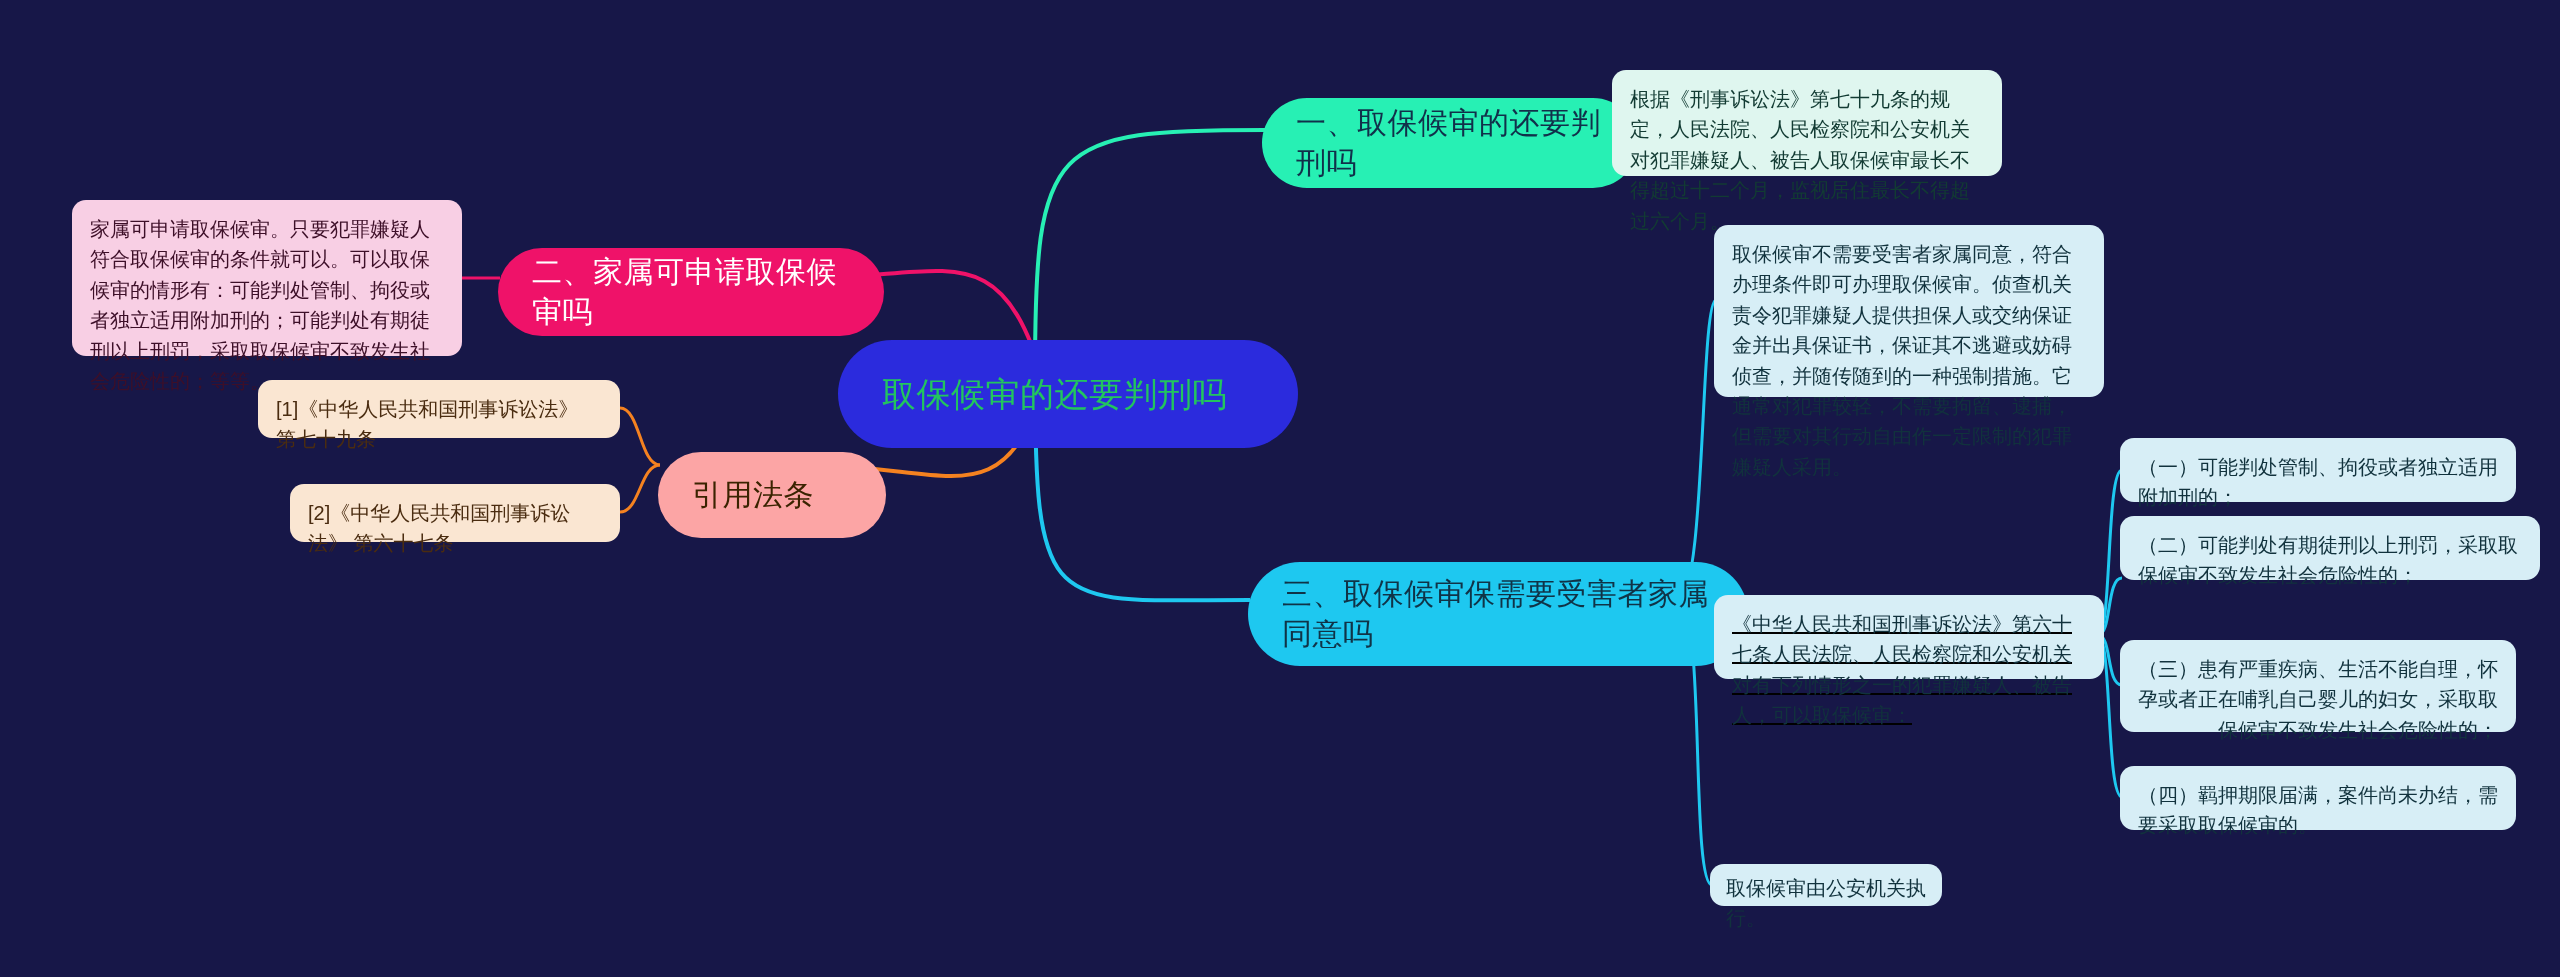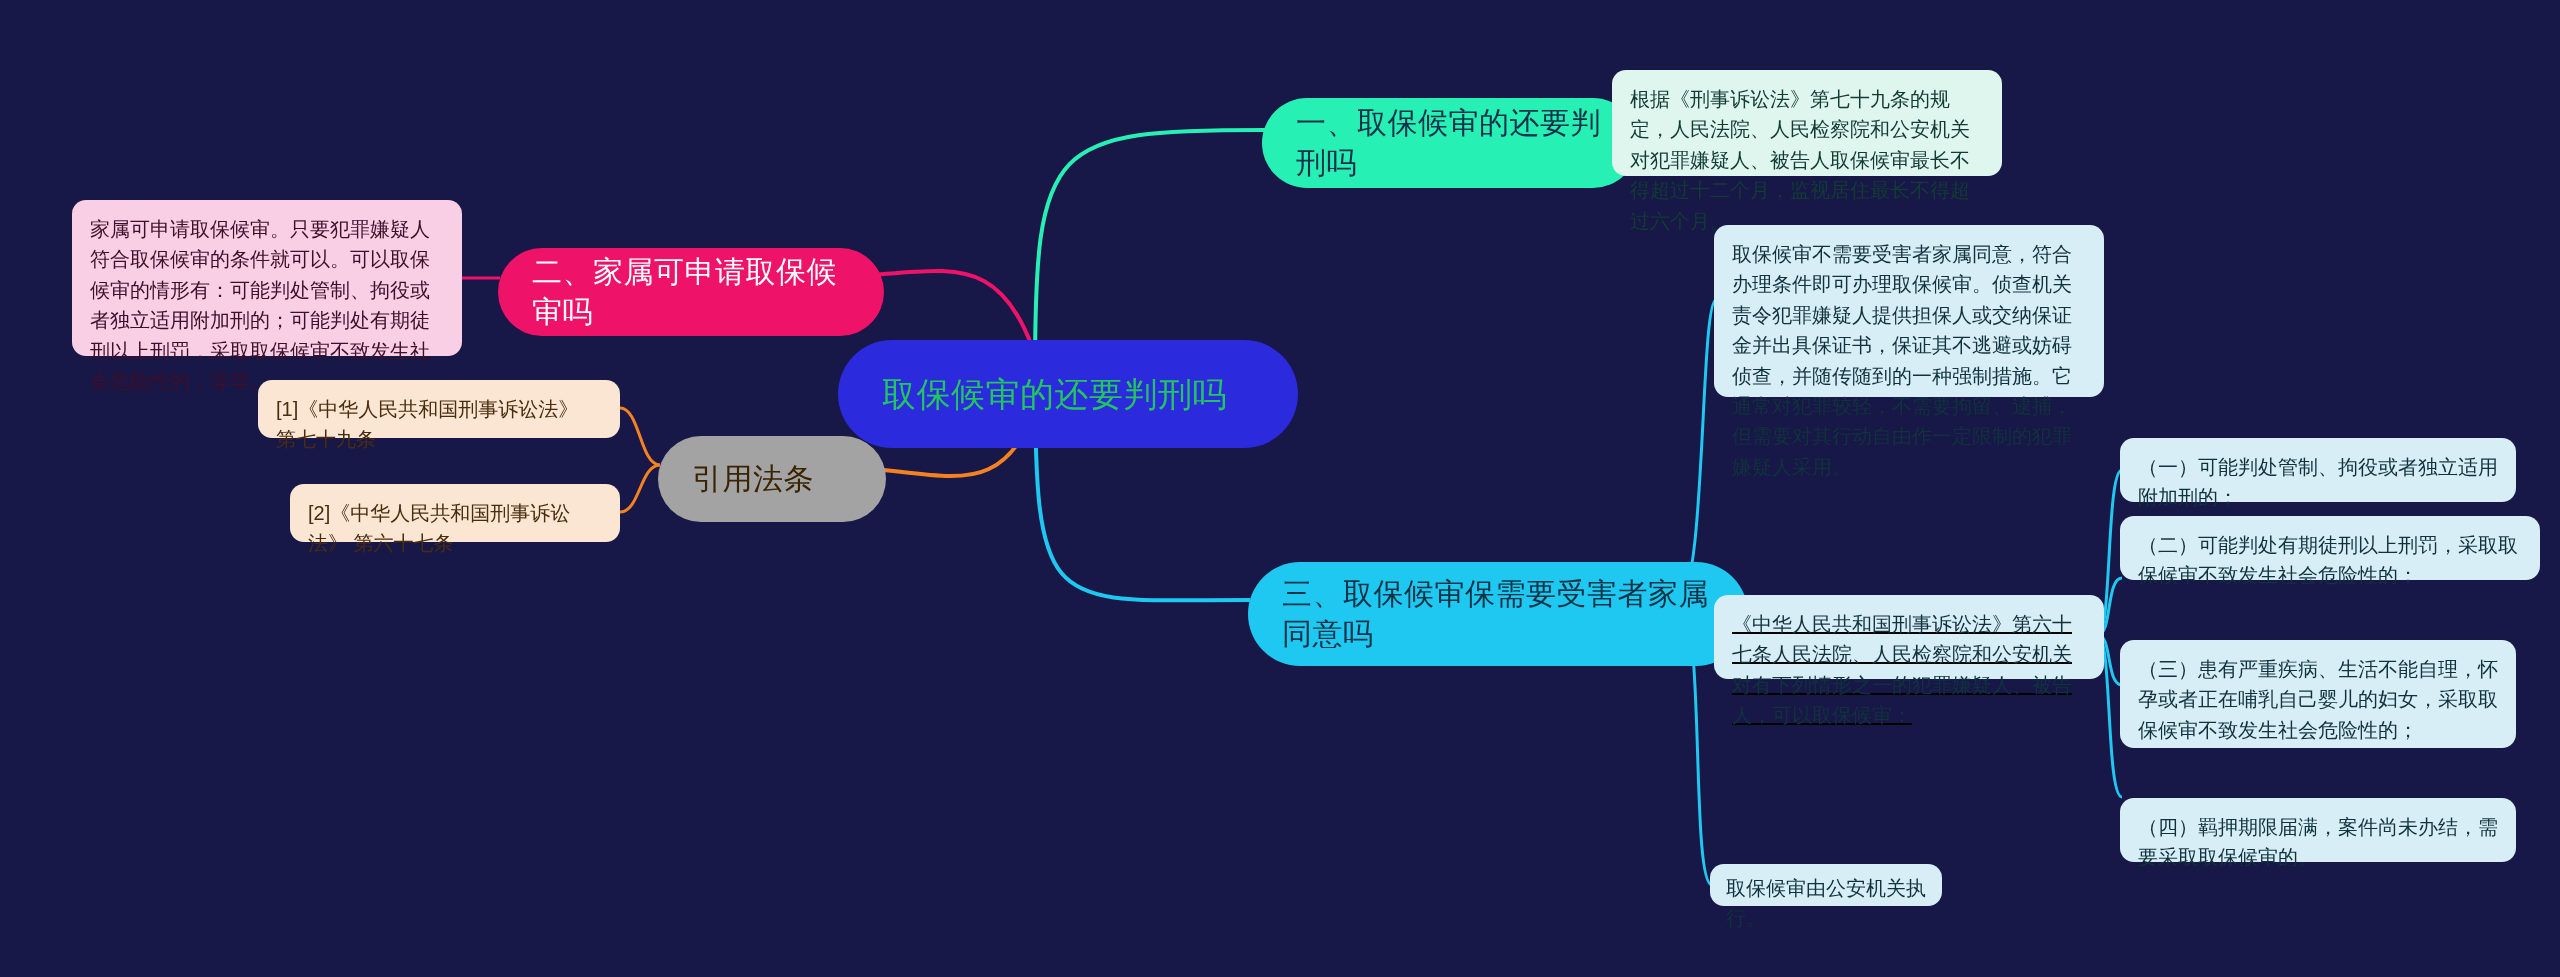--- a/index.html
+++ b/index.html
@@ -23,21 +23,21 @@
     letter-spacing:.5px;
     white-space:pre-line;
   }
   .pill.center{
     background:#2b2bdd;color:#22c55e;font-size:34px;
     padding:18px 44px;
   }
   .pill.t1{background:#27f0b4;color:#11304a;}
   .pill.t2{background:#ef1269;color:#ffffff;}
   .pill.t3{background:#1ec8f0;color:#103347;}
-  .pill.law{background:#a3a3a3;color:#3a2300;}
+  .pill.law{background:#fca5a5;color:#3a2300;margin-top:16px;}
 
   
   .note{
     border-radius:14px;
     padding:14px 18px;
     font-size:20px;
     line-height:1.52;
     white-space:pre-line;
     box-sizing:border-box;
   }
@@ -131,21 +131,21 @@
   </div>
 
   <div class="node" style="left:2120px;top:438px;width:396px;height:64px;">
     <div class="note ice">（一）可能判处管制、拘役或者独立适用附加刑的；</div>
   </div>
 
   <div class="node" style="left:2120px;top:516px;width:420px;height:64px;">
     <div class="note ice">（二）可能判处有期徒刑以上刑罚，采取取保候审不致发生社会危险性的；</div>
   </div>
 
-  <div class="node" style="left:2120px;top:640px;width:396px;height:108px;">
+  <div class="node" style="left:2120px;top:640px;width:396px;height:92px;text-align:right;">
     <div class="note ice">（三）患有严重疾病、生活不能自理，怀孕或者正在哺乳自己婴儿的妇女，采取取保候审不致发生社会危险性的；</div>
   </div>
 
-  <div class="node" style="left:2120px;top:766px;width:396px;height:64px;margin-top:32px;">
+  <div class="node" style="left:2120px;top:766px;width:396px;height:64px;">
     <div class="note ice">（四）羁押期限届满，案件尚未办结，需要采取取保候审的。</div>
   </div>
 
 </div>
 
 </body></html>

